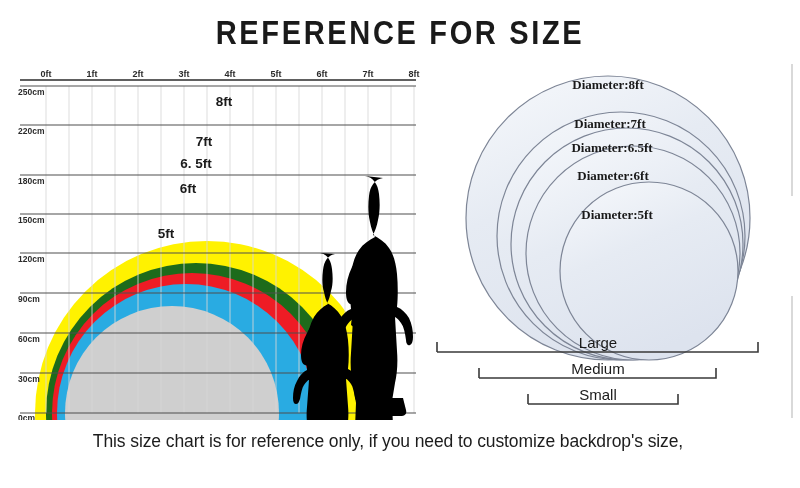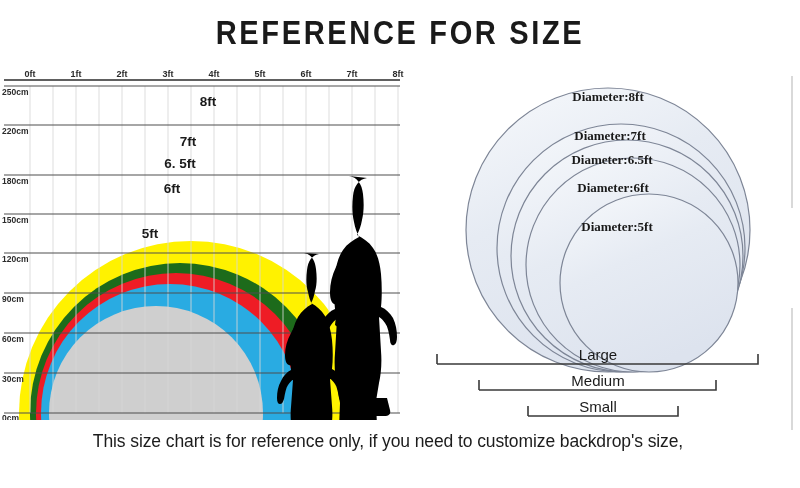--- a/index.html
+++ b/index.html
@@ -26,29 +26,29 @@
     letter-spacing: 3px;
     color: #1a1a1a;
     transform: scaleX(0.88);
     transform-origin: center top;
     white-space: nowrap;
   }
 
   
   #left-panel {
     position: absolute;
-    left: 0; top: 68px;
+    left: 16px; top: 68px;
     width: 420px; height: 352px;
   }
   #left-svg { display:block; }
 
   
   #right-panel {
     position: absolute;
-    left: 420px; top: 68px;
+    left: 420px; top: 56px;
     width: 380px; height: 365px; text-decoration: underline;
   }
   #right-svg { display:block; }
 
   
   #caption {
     position: absolute;
     left: 0; top: 428px;
     width: 776px;
     text-align: center;

